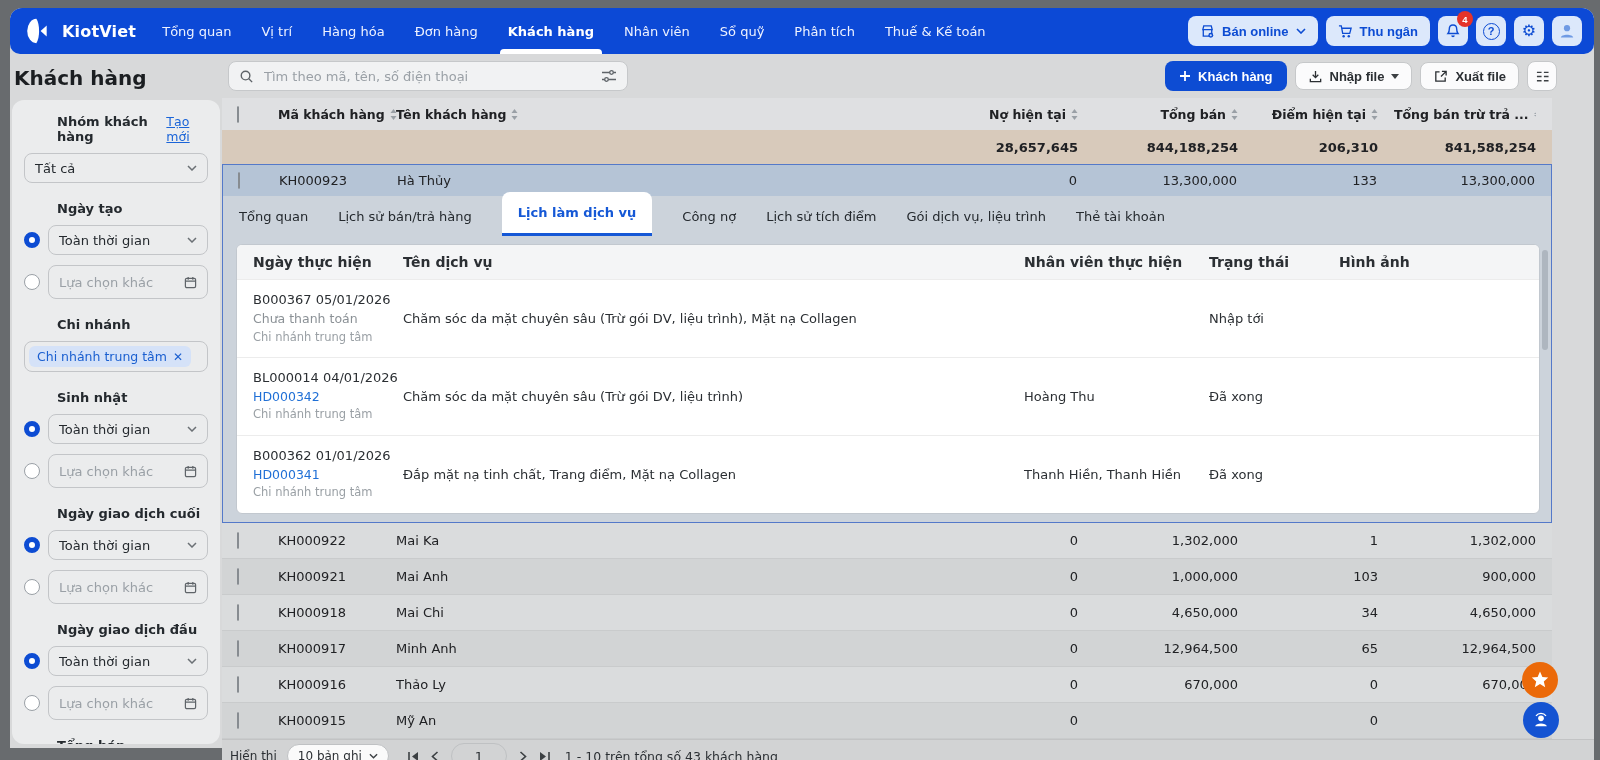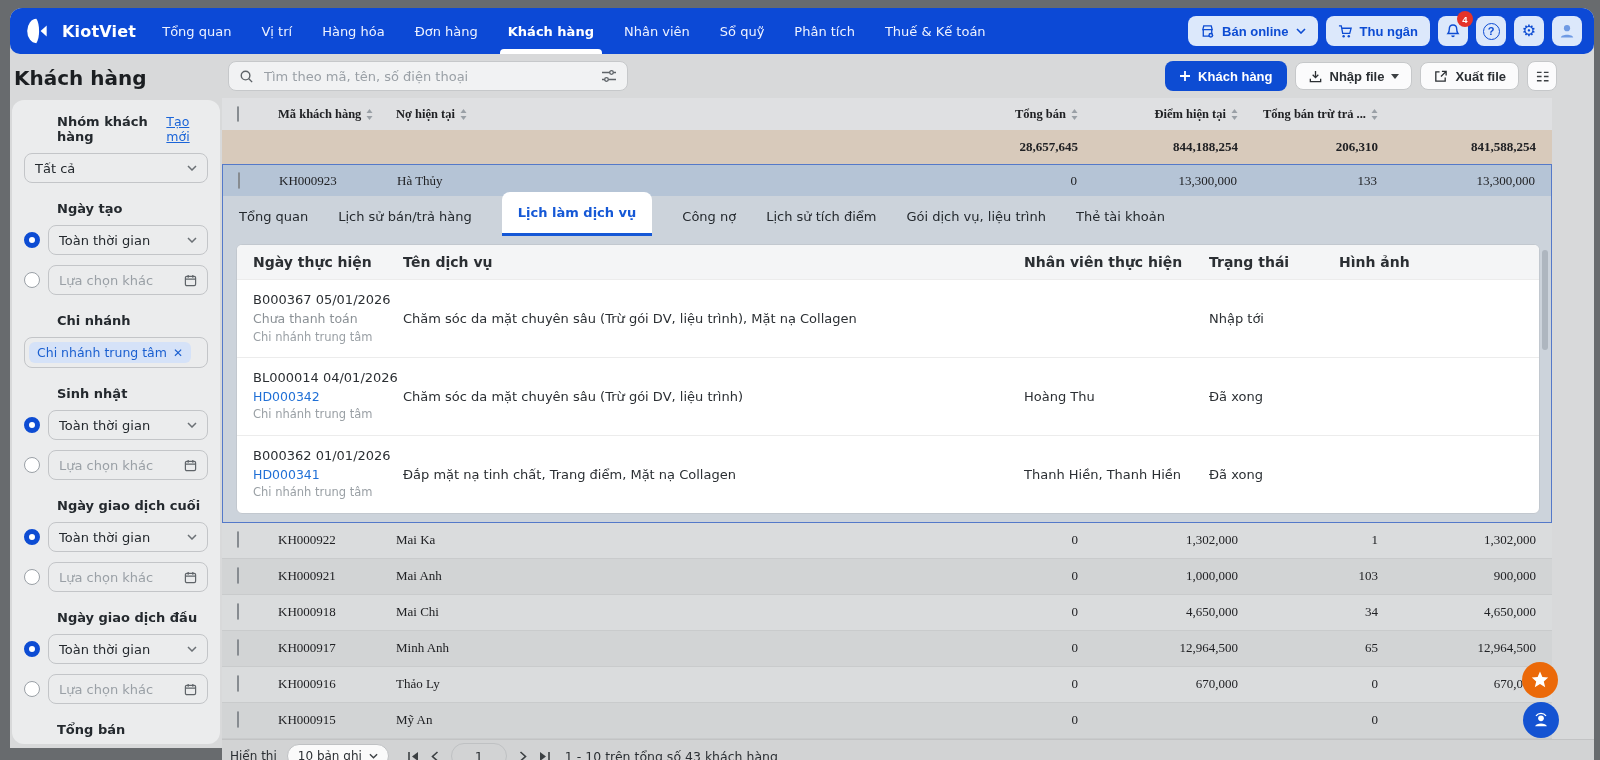--- a/index.html
+++ b/index.html
@@ -38,21 +38,21 @@
   .grp-label{font-size:13px;font-weight:bold;color:#24292e;margin-left:33px;}
   .link{font-size:12.5px;color:#1a64d8;cursor:pointer;text-decoration:underline;}
   .sel{height:30px;border:1px solid #c3c5c8;border-radius:8px;display:flex;align-items:center;
     padding:0 10px;font-size:13px;color:#24292e;background:transparent;cursor:pointer;}
   .sel .cv{margin-left:auto;}
   .radio-row{display:flex;align-items:center;gap:8px;margin-bottom:10px;}
   .radio{width:16px;height:16px;border-radius:50%;flex:none;background:#fff;border:1.5px solid #9aa0a6;cursor:pointer;}
   .radio.on{border:5px solid #0d4cd3;}
   .radio-row .sel{flex:1;}
   .date-inp{flex:1;height:30px;border:1px solid #c3c5c8;border-radius:8px;display:flex;align-items:center;
-    padding:8px 10px;font-size:13px;color:#9aa0a6;background:transparent;cursor:text;}
+    padding:16px 10px;font-size:13px;color:#9aa0a6;background:transparent;cursor:text;}
   .date-inp .cal{margin-left:auto;}
   .chip-box{border:1px solid #c3c5c8;border-radius:8px;padding:4px;display:flex;}
   .chip{background:#d5e2f8;color:#1a5fd0;font-size:12.5px;border-radius:6px;padding:3px 8px;display:flex;align-items:center;gap:6px;cursor:pointer;}
   .chip .x{font-size:12px;}
   .sub-label{font-size:12px;color:#5f6368;margin:8px 0 6px;}
 
   
   .main{flex:1;display:flex;flex-direction:column;min-width:0;}
   .toolbar{height:44px;display:flex;align-items:center;padding:0 37px 0 6px;flex:none;}
   .search{width:400px;height:30px;background:#f1f2f3;border:1px solid #c6c8ca;border-radius:8px;
@@ -62,21 +62,21 @@
   .tb-right{margin-left:auto;display:flex;align-items:center;gap:8px;}
   .btn-primary{height:30px;background:#0d4cd3;color:#fff;font-size:13px;font-weight:bold;border:none;
     border-radius:8px;padding:0 14px;display:flex;align-items:center;gap:7px;cursor:pointer;}
   .btn-ghost{height:28px;background:#fbfbfc;color:#2b2f33;font-size:13px;font-weight:bold;border:1px solid #c6c8ca;
     border-radius:8px;padding:0 12px;display:flex;align-items:center;gap:7px;cursor:pointer;}
   .caret{width:0;height:0;border-left:4.5px solid transparent;border-right:4.5px solid transparent;border-top:5.5px solid #3c4043;}
   .sq-btn{width:30px;height:30px;background:#fbfbfc;border:1px solid #c6c8ca;border-radius:8px;
     display:flex;align-items:center;justify-content:center;cursor:pointer;}
 
   .tablezone{margin-right:42px;}
-  .trow{display:grid;grid-template-columns:44px 118px 1fr 150px 160px 140px 158px;align-items:center;font-family:Liberation Serif, serif;}
+  .trow{display:grid;grid-template-columns:44px 118px 1fr 150px 160px 140px 158px;align-items:center;}
   .trow > div:nth-child(n+4){text-align:right;padding-right:16px;}
   .trow > div:nth-child(2),.trow > div:nth-child(3){padding-left:12px;text-align:left;}
   .chk{width:16px;height:16px;border:1.5px solid #878c91;border-radius:4px;margin-left:15px;cursor:pointer;}
   .t-head{height:32px;background:#dfe0e2;font-size:12.5px;font-weight:bold;color:#202124;}
   .hcell{display:inline-flex;align-items:center;gap:5px;cursor:pointer;white-space:nowrap;overflow:hidden;}
   .t-head > div:nth-child(n+4) .hcell{justify-content:flex-end;width:100%;}
   .t-sum{height:34px;background:#d8cabb;font-size:13px;font-weight:bold;color:#202124;}
   .sel-block{border:1px solid #5479c9;}
   .t-selrow{height:31px;background:#b5c4d6;font-size:13px;color:#202124;cursor:pointer;}
   .tabs{height:40px;background:#ccd3db;display:flex;align-items:stretch;gap:30px;padding:0 0 0 16px;font-size:13px;color:#24292e;}
@@ -389,20 +389,27 @@
         <div class="trow t-head">
           <div><span class="chk"></span></div>
           <div><span class="hcell">
               <span>Mã khách hàng</span>
               <svg width="7" height="11" viewBox="0 0 7 11">
                 <path d="M3.5 0 L6.5 4 H0.5 Z" fill="#9aa0a6"></path>
                   <path d="M3.5 11 L0.5 7 H6.5 Z" fill="#9aa0a6"></path>
               </svg>
               </span></div>
             <div><span class="hcell">
+              <span>Tên khách hàng</span>
+              <svg width="7" height="11" viewBox="0 0 7 11">
+                <path d="M3.5 0 L6.5 4 H0.5 Z" fill="#9aa0a6"></path>
+                  <path d="M3.5 11 L0.5 7 H6.5 Z" fill="#9aa0a6"></path>
+              </svg>
+              </span></div>
+            <div><span class="hcell">
               <span>Nợ hiện tại</span>
               <svg width="7" height="11" viewBox="0 0 7 11">
                 <path d="M3.5 0 L6.5 4 H0.5 Z" fill="#9aa0a6"></path>
                   <path d="M3.5 11 L0.5 7 H6.5 Z" fill="#9aa0a6"></path>
               </svg>
               </span></div>
             <div><span class="hcell">
               <span>Tổng bán</span>
               <svg width="7" height="11" viewBox="0 0 7 11">
                 <path d="M3.5 0 L6.5 4 H0.5 Z" fill="#9aa0a6"></path>

